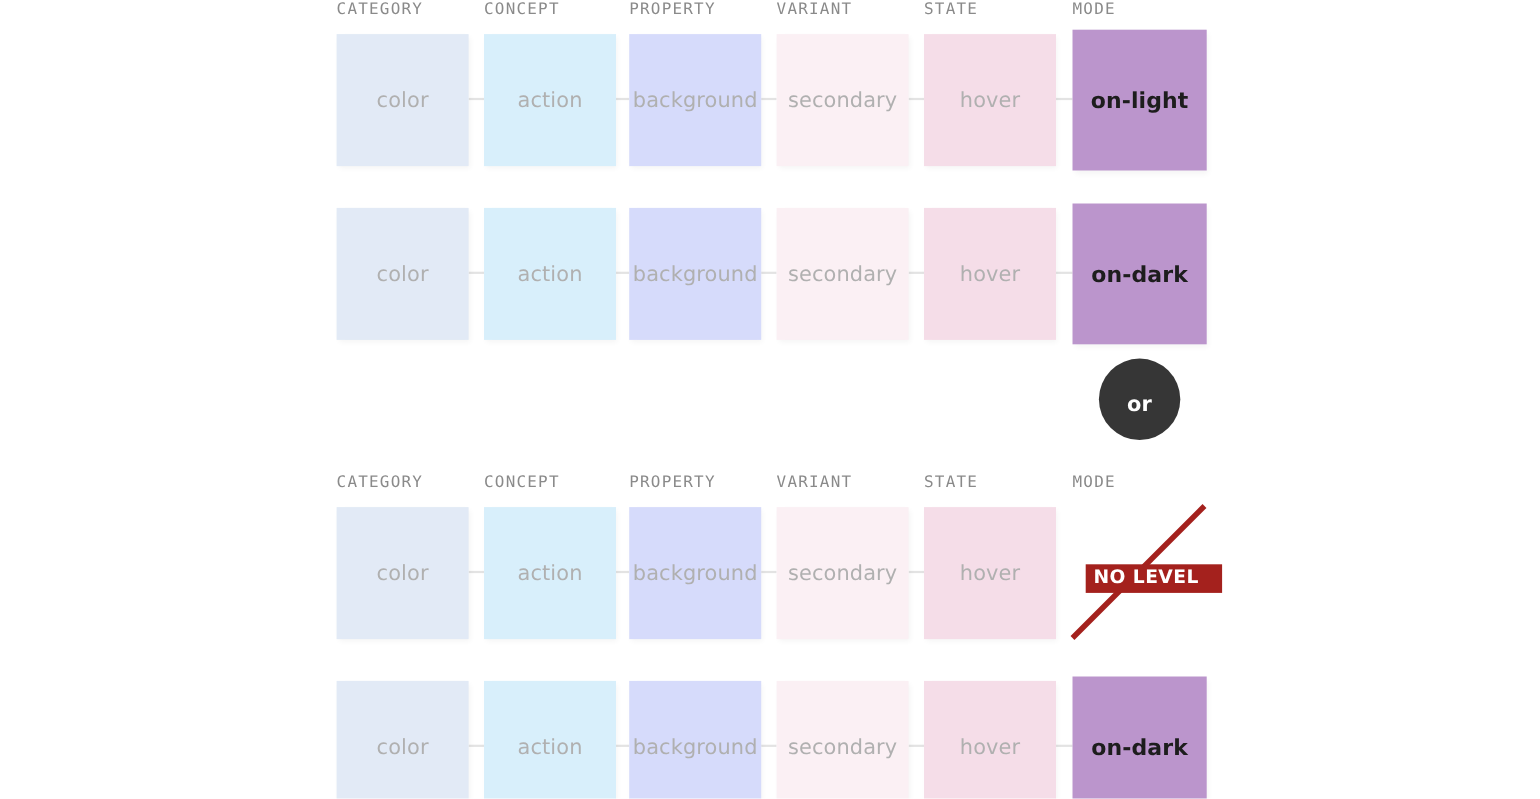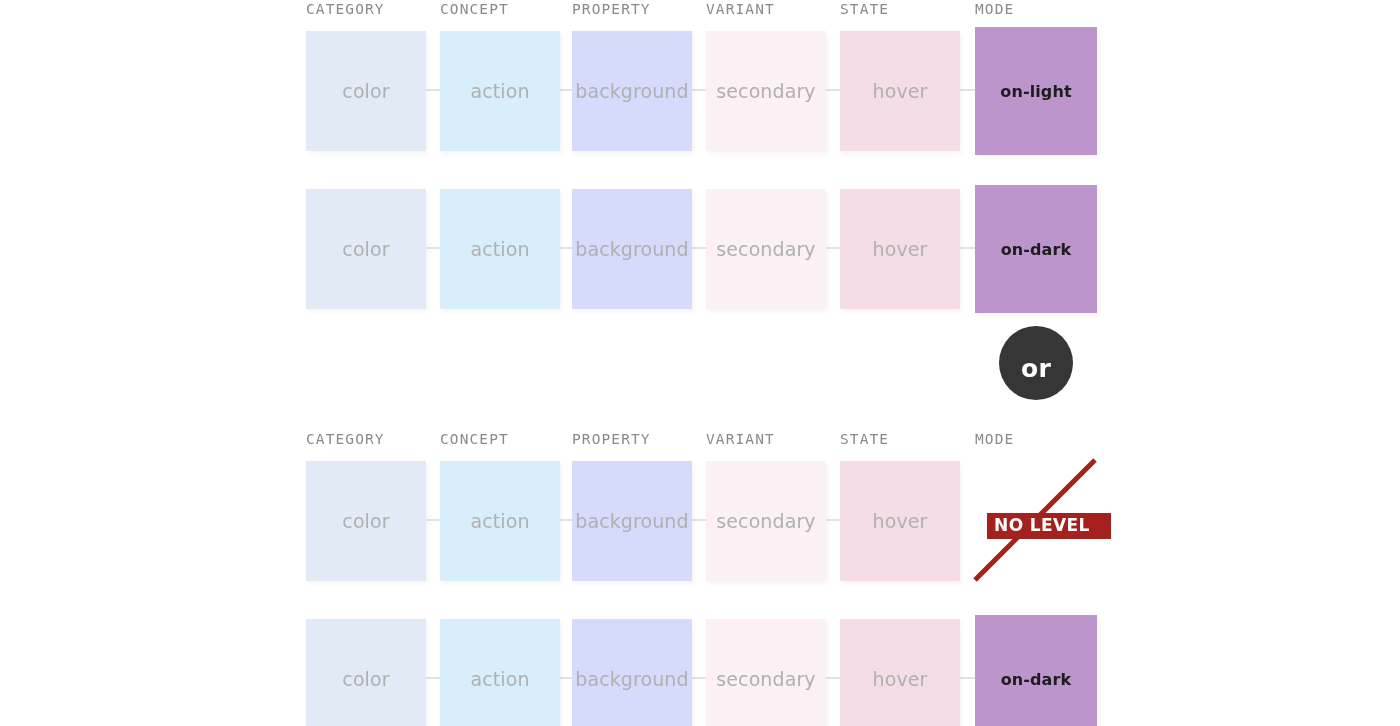--- a/index.html
+++ b/index.html
@@ -60,21 +60,21 @@
   .cell-label {
     font-family: "DejaVu Sans", sans-serif;
     font-size: 19px;
     color: #b0b0b0;
     white-space: nowrap;
     letter-spacing: 0.1px;
   }
   .cell.mode .cell-label {
     color: #1d1d1d;
     font-weight: bold;
-    font-size: 16px;
+    font-size: 20px;
   }
 
   
   .connector {
     position: absolute;
     height: 2px;
     background: #e3e3e3;
   }
 
   
@@ -86,21 +86,21 @@
     background: #363636;
     display: flex;
     align-items: center;
     justify-content: center;
     left: 999px;
     top: 326px;
   }
   .or-badge span {
     color: #ffffff;
     font-family: "DejaVu Sans", sans-serif;
-    font-size: 25px;
+    font-size: 19px;
     font-weight: bold;
     letter-spacing: 0.3px;
     line-height: 1;
     margin-top: 10px;
   }
 
   
   .nolevel-wrap {
     position: absolute;
     left: 970px;

